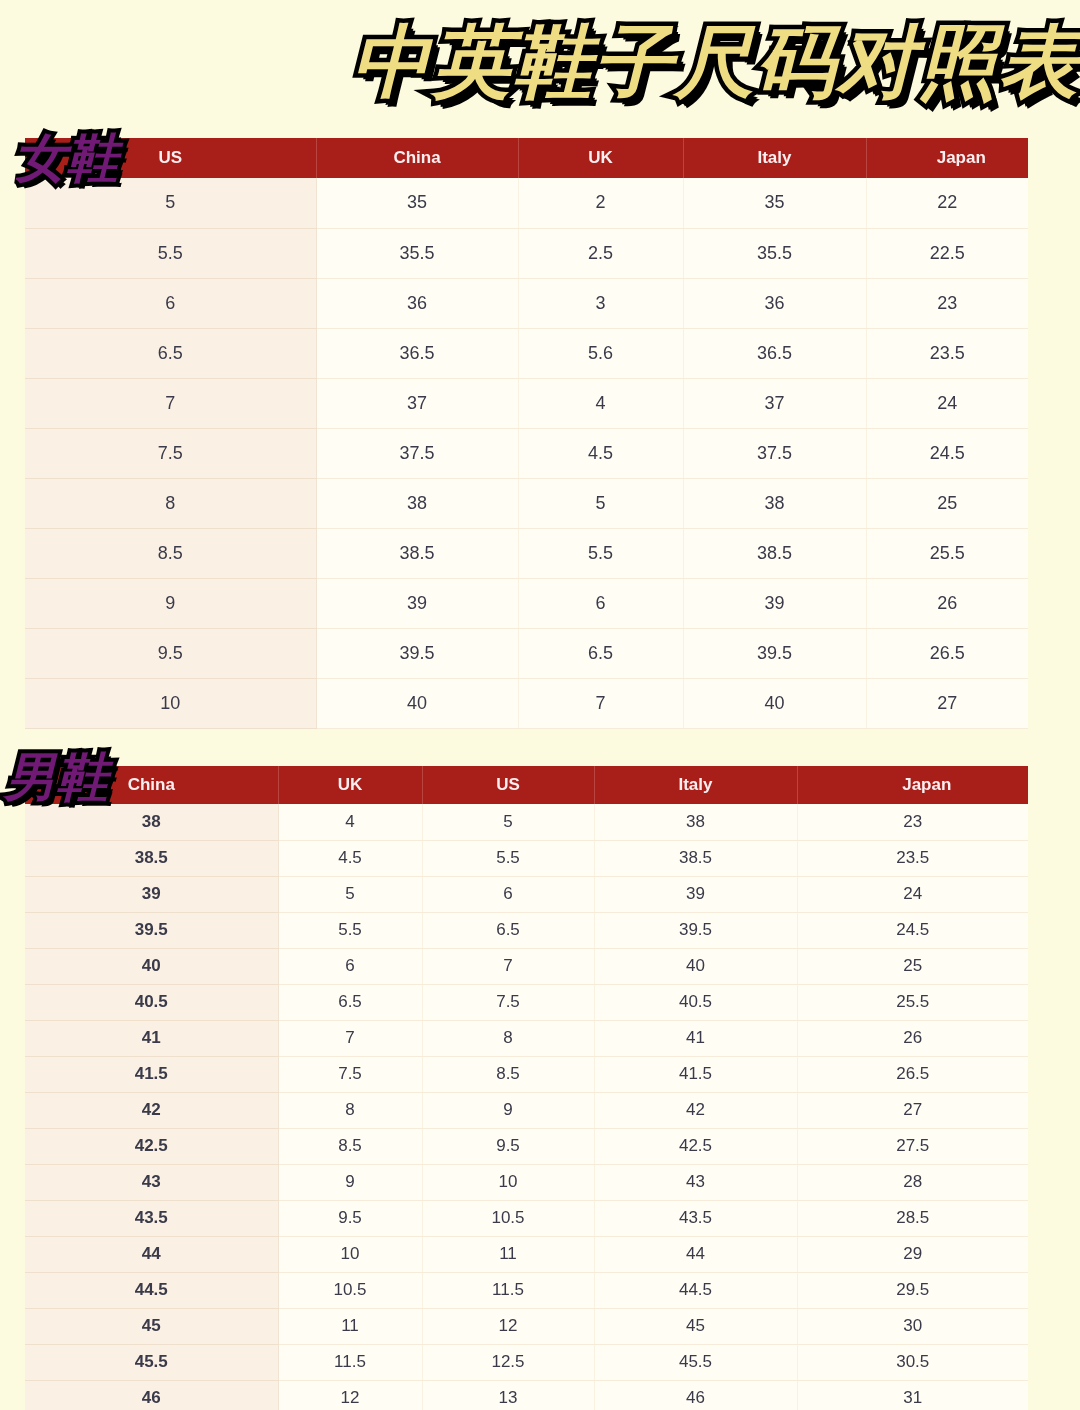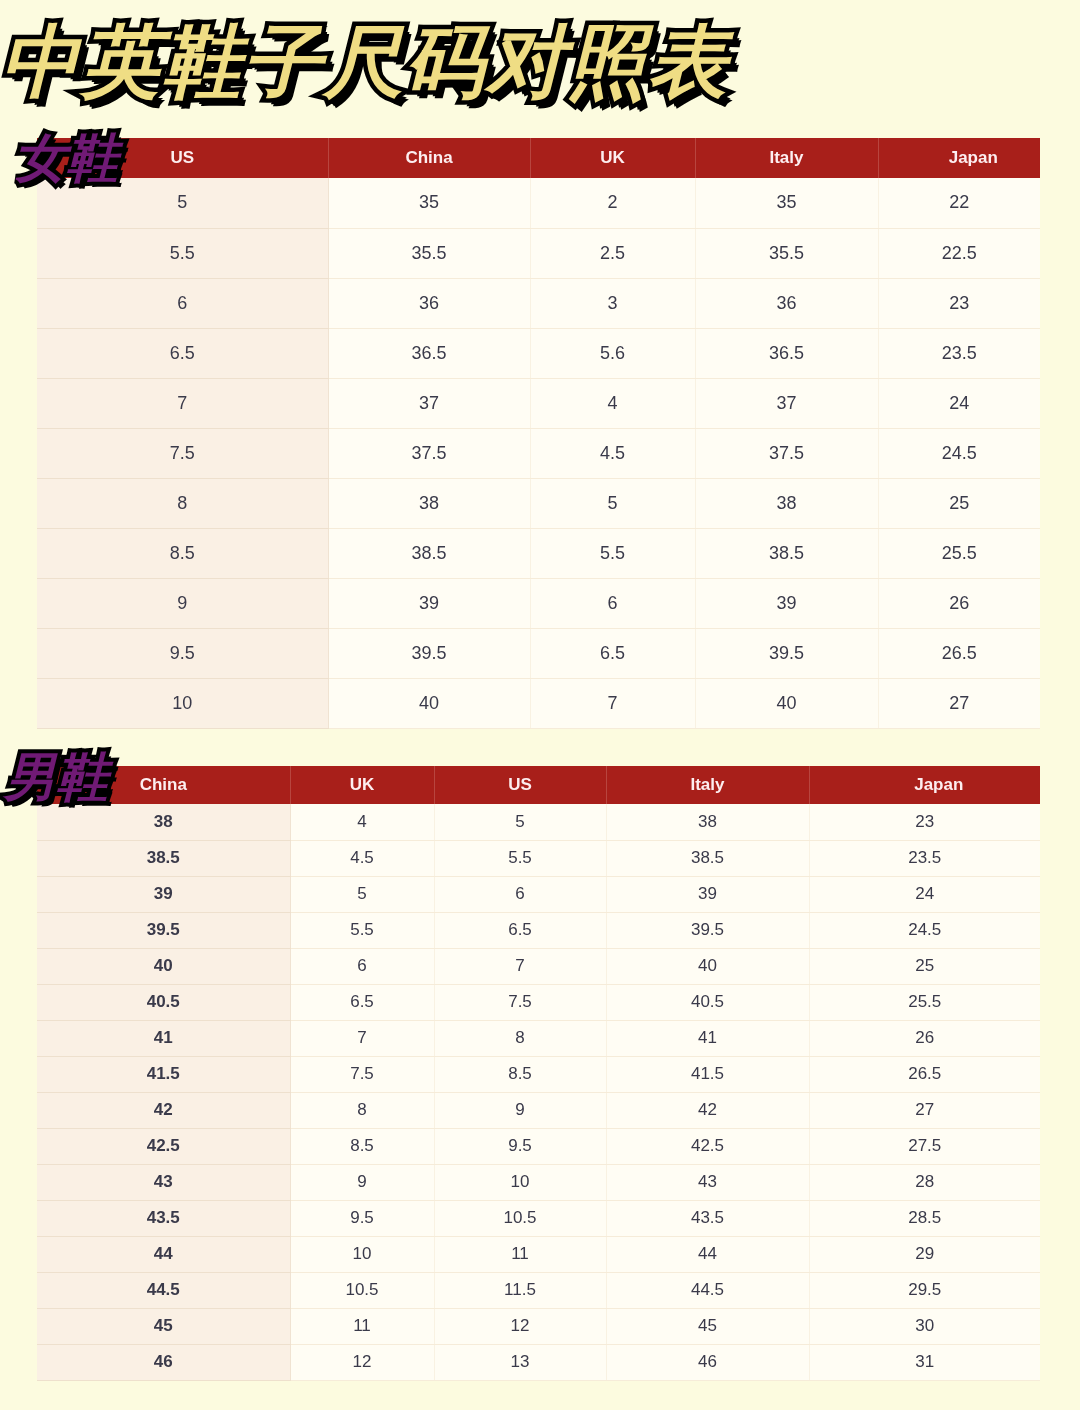--- a/index.html
+++ b/index.html
@@ -15,21 +15,21 @@
     font-family: "Liberation Sans", sans-serif;
     position: relative;
   }
 
   
   .title-wrap {
     width: 100%;
     height: 125px;
     display: flex;
     align-items: center;
-    justify-content: flex-start;
+    justify-content: flex-end;
     position: relative;
   }
 
   .main-title {
     font-family: "DejaVu Sans", sans-serif;
     font-size: 79px;
     font-weight: bold;
     font-style: italic;
     letter-spacing: 2px;
     color: #efdd84;
@@ -57,21 +57,21 @@
     paint-order: stroke fill;
     text-shadow: 5px 5px 0 #000;
   }
 
   #badge-women { left: 14px; top: 133px; }
   #badge-men   { left: 4px;  top: 752px; }
 
   
   .table-block {
     position: absolute;
-    left: 37px;
+    left: 25px;
     width: 1003px;
   }
 
   #table-women { top: 138px; }
   #table-men   { top: 766px; }
 
   table {
     width: 100%;
     border-collapse: collapse;
     table-layout: fixed;
@@ -355,20 +355,27 @@
           <td>29.5</td>
         </tr>
         <tr>
           <td class="col-first">45</td>
           <td>11</td>
           <td>12</td>
           <td>45</td>
           <td>30</td>
         </tr>
         <tr>
+          <td class="col-first">45.5</td>
+          <td>11.5</td>
+          <td>12.5</td>
+          <td>45.5</td>
+          <td>30.5</td>
+        </tr>
+        <tr>
           <td class="col-first">46</td>
           <td>12</td>
           <td>13</td>
           <td>46</td>
           <td>31</td>
         </tr>
       </tbody>
   </table>
 </div>
 

